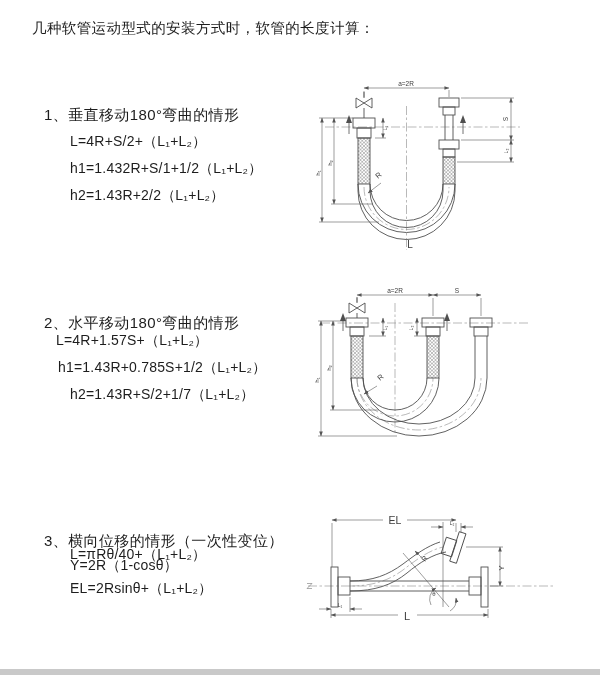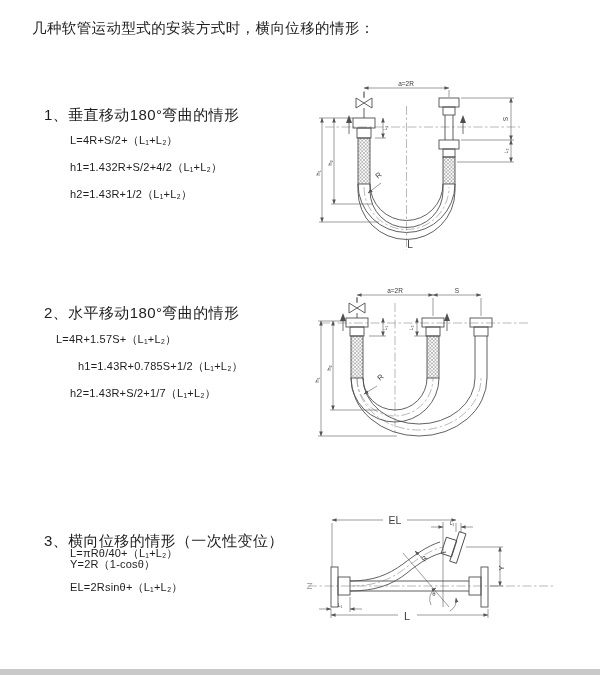--- a/index.html
+++ b/index.html
@@ -3,51 +3,51 @@
 <meta charset="utf-8">
 <style>
   html,body{margin:0;padding:0;}
   body{
     width:600px;height:675px;background:#ffffff;position:relative;overflow:hidden;
     font-family:"Liberation Sans", sans-serif;color:#1d1d1d;
   }
   .abs{position:absolute;}
   .doc-title{left:32px;top:19px;font-size:14.5px;letter-spacing:.4px;white-space:nowrap;}
   .sec-heading{font-size:15px;letter-spacing:.4px;white-space:nowrap;}
-  .formula{font-size:11px;letter-spacing:.2px;white-space:nowrap;}
+  .formula{font-size:14px;letter-spacing:.2px;white-space:nowrap;}
   svg text{font-family:"Liberation Sans", sans-serif;fill:#3d3d3d;}
   .bottom-strip{left:0;top:669px;width:600px;height:6px;background:#c9c9c9;}
 </style>
 </head>
 <body>
 
 <svg width="0" height="0" style="position:absolute" aria-hidden="true">
   <defs>
     <pattern id="braid" width="3.5" height="3.5" patternUnits="userSpaceOnUse">
       <path d="M0,3.5 L3.5,0 M0,0 L3.5,3.5" stroke="#6f6f6f" stroke-width="0.45"></path>
     </pattern>
     <marker id="arr" viewBox="0 0 10 10" refX="8.5" refY="5" markerWidth="9" markerHeight="9" orient="auto-start-reverse">
       <path d="M0,1.6 L9,5 L0,8.4 Z" fill="#555"></path>
     </marker>
   </defs>
 </svg>
 
-<div class="abs doc-title">几种软管运动型式的安装方式时，横向位移的情形：</div>
+<div class="abs doc-title">几种软管运动型式的安装方式时，软管的长度计算：</div>
 
 <div>
   <div class="abs sec-heading" style="left:44px;top:106px">1、垂直移动180°弯曲的情形</div>
   <div class="abs formula" style="left:70px;top:133px">L=4R+S/2+（L₁+L₂）</div>
-  <div class="abs formula" style="left:70px;top:160px">h1=1.432R+S/2+4/2（L₁+L₂）</div>
-  <div class="abs formula" style="left:70px;top:187px">h2=1.43R+1/2（L₁+L₂）</div>
+  <div class="abs formula" style="left:70px;top:160px">h1=1.432R+S/1+1/2（L₁+L₂）</div>
+  <div class="abs formula" style="left:70px;top:187px">h2=1.43R+2/2（L₁+L₂）</div>
 </div>
 
 <div>
-  <div class="abs sec-heading" style="left:44px;top:304px">2、水平移动180°弯曲的情形</div>
+  <div class="abs sec-heading" style="left:44px;top:314px">2、水平移动180°弯曲的情形</div>
   <div class="abs formula" style="left:56px;top:332px">L=4R+1.57S+（L₁+L₂）</div>
-  <div class="abs formula" style="left:78px;top:359px">h1=1.43R+0.785S+1/2（L₁+L₂）</div>
+  <div class="abs formula" style="left:58px;top:359px">h1=1.43R+0.785S+1/2（L₁+L₂）</div>
   <div class="abs formula" style="left:70px;top:386px">h2=1.43R+S/2+1/7（L₁+L₂）</div>
 </div>
 
 <div>
   <div class="abs sec-heading" style="left:44px;top:532px">3、横向位移的情形（一次性变位）</div>
   <div class="abs formula" style="left:70px;top:546px">L=πRθ/40+（L₁+L₂）</div>
   <div class="abs formula" style="left:70px;top:557px">Y=2R（1-cosθ）</div>
   <div class="abs formula" style="left:70px;top:580px">EL=2Rsinθ+（L₁+L₂）</div>
 </div>
 

